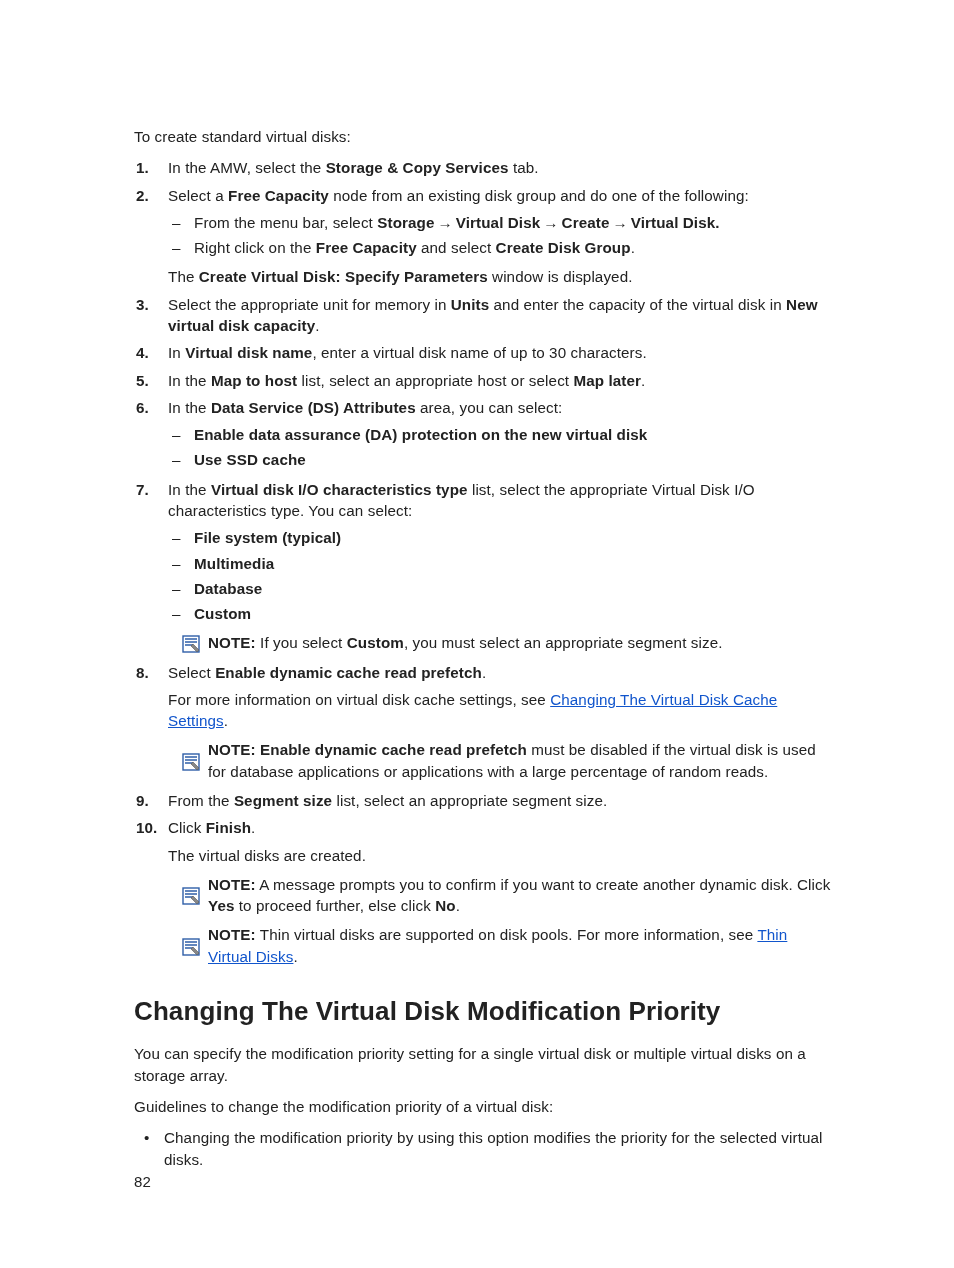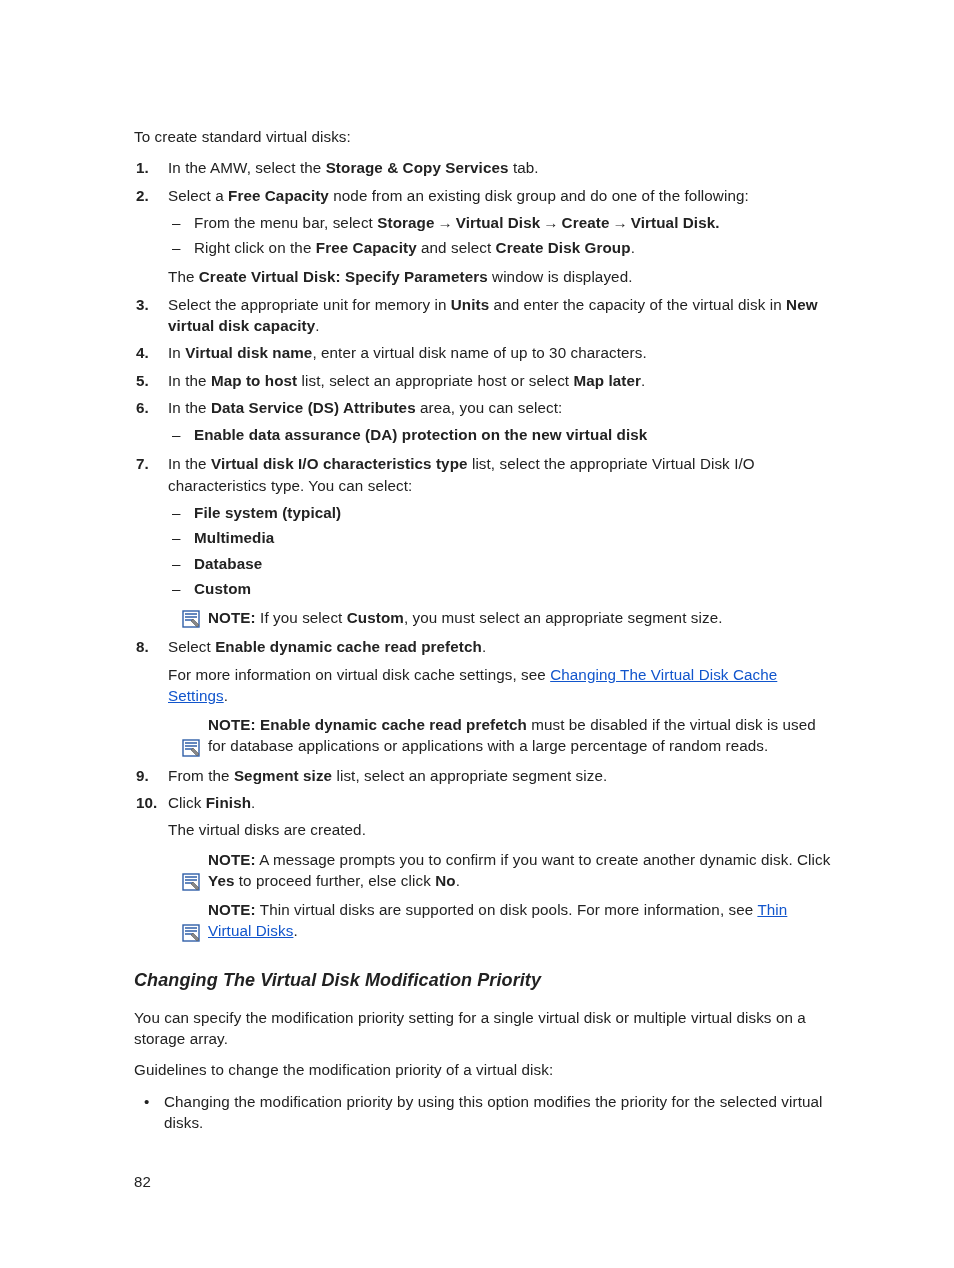--- a/index.html
+++ b/index.html
@@ -68,40 +68,39 @@
   }
   ul.bul > li::before {
     content: "•";
     position: absolute;
     left: -20px;
   }
   b { font-weight: 700; }
   a.link { color: #1155cc; text-decoration: underline; }
   .note {
     display: flex;
-    align-items: flex-end;
+    align-items: center;
     margin: 8px 0 8px 0;
   }
   .note-icon {
     flex: 0 0 auto;
     width: 18px;
     height: 18px;
     margin-right: 8px;
     margin-top: 2px;
   }
   .note-text { flex: 1 1 auto; }
   .note-text .nlabel { font-weight: 700; }
   .indent { margin-left: 14px; }
   .para-in-li { margin-top: 6px; }
   h2.section {
-    font-size: 18px;
+    font-size: 26px;
     font-weight: 700;
     margin: 26px 0 14px 0;
     letter-spacing: 0.1px;
-    font-style: italic;
   }
   .page-num {
     position: absolute;
     left: 134px;
     bottom: 92px;
     font-size: 15px;
   }
   .arrow { padding: 0 3px; }
 </style>
 </head>
@@ -141,20 +140,21 @@
     </li>
 
     <li>
       <span>In the </span><b>Map to host</b><span> list, select an appropriate host or select </span><b>Map later</b><span>.</span>
     </li>
 
     <li>
       <span>In the </span><b>Data Service (DS) Attributes</b><span> area, you can select:</span>
       <ul class="dash">
         <li><b>Enable data assurance (DA) protection on the new virtual disk</b></li>
+        <li><b>Use SSD cache</b></li>
       </ul>
     </li>
 
     <li>
       <span>In the </span><b>Virtual disk I/O characteristics type</b><span> list, select the appropriate Virtual Disk I/O characteristics type. You can select:</span>
       <ul class="dash">
         <li><b>File system (typical)</b></li>
         <li><b>Multimedia</b></li>
         <li><b>Database</b></li>
         <li><b>Custom</b></li>

